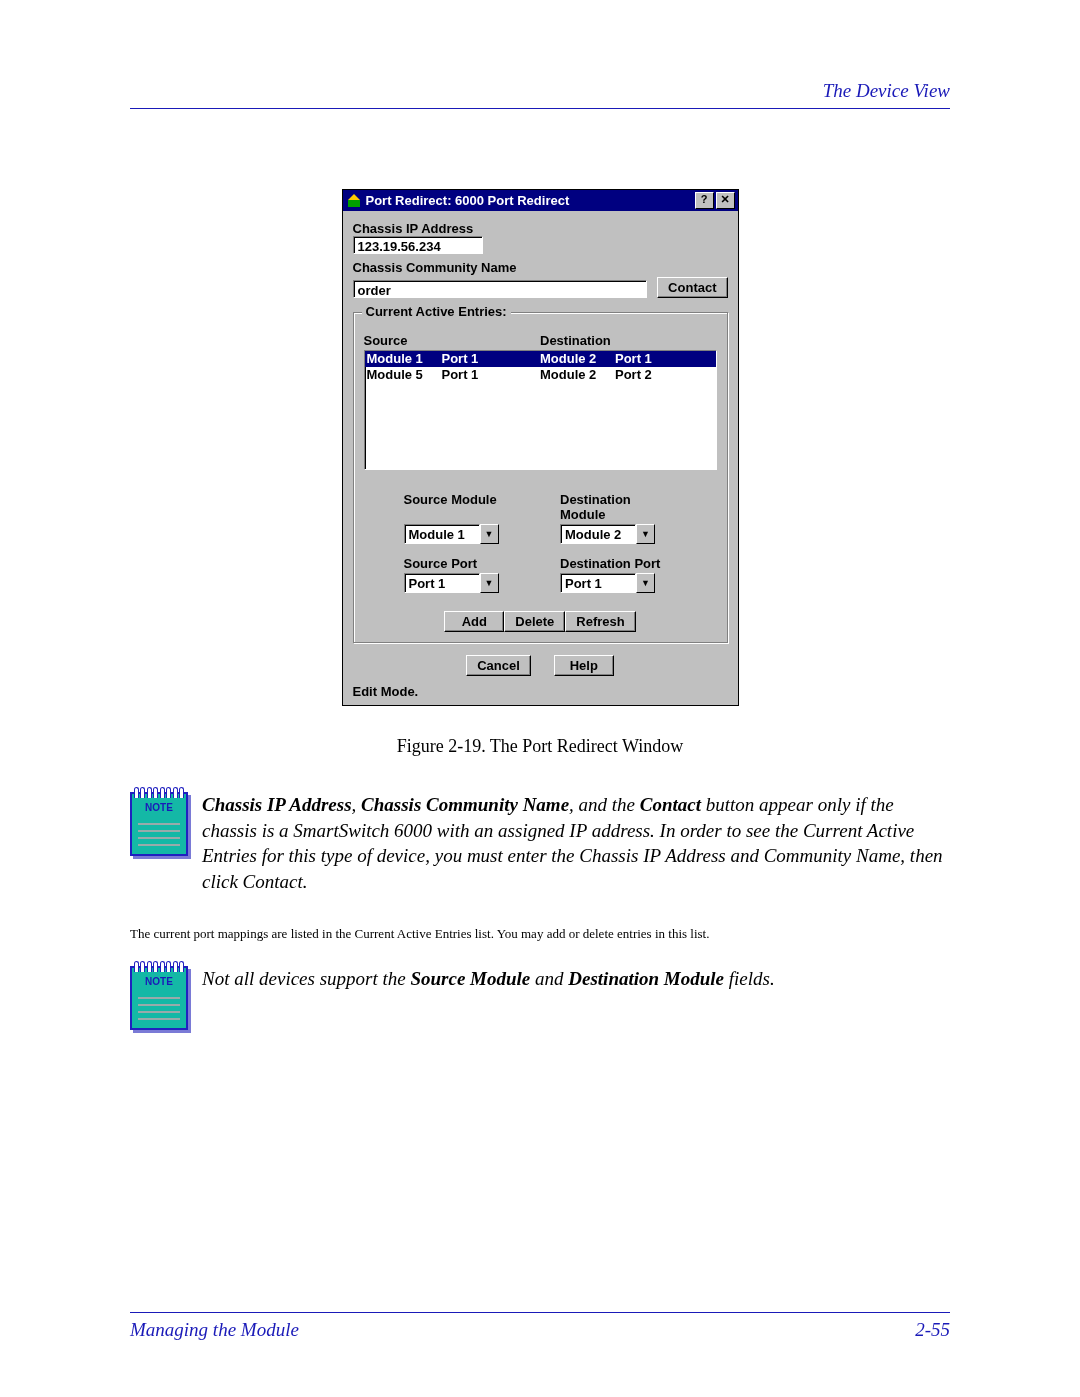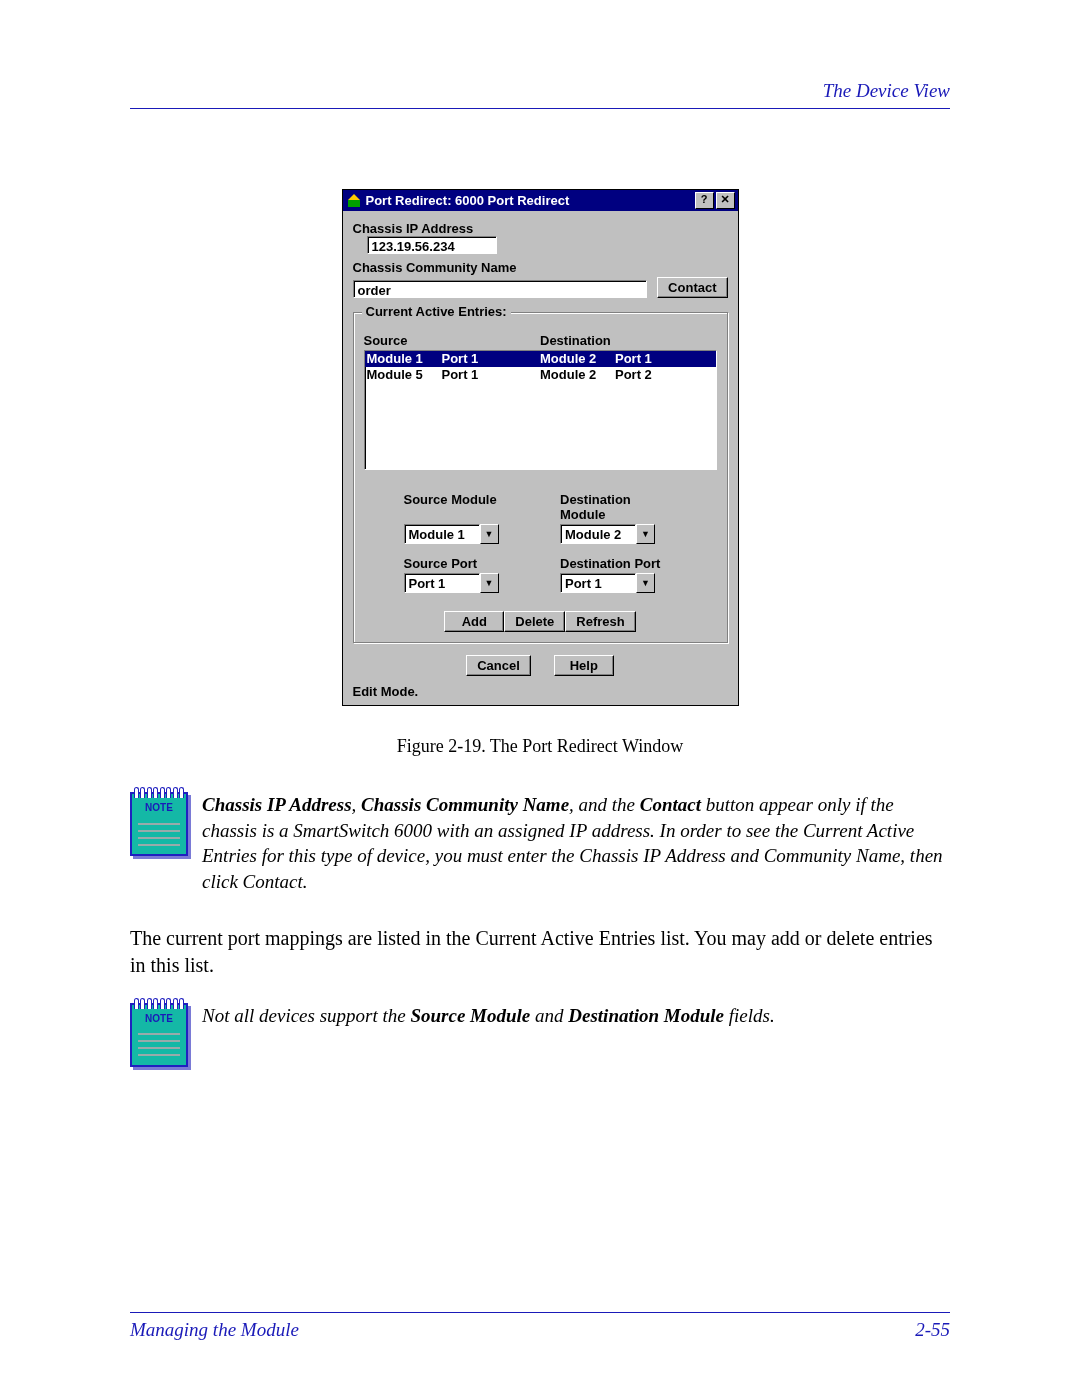--- a/index.html
+++ b/index.html
@@ -77,21 +77,21 @@
     border-right: 1px solid #fff;
     border-bottom: 1px solid #fff;
     box-shadow: inset 1px 1px 0 #000;
     padding: 1px 4px;
     font-weight: bold;
     font-size: 13px;
     height: 18px;
     line-height: 17px;
     box-sizing: border-box;
   }
-  .ip-row .sunken-input { width: 130px; margin-left: 14px; }
+  .ip-row .sunken-input { width: 130px; }
   .comm-row { display: flex; align-items: flex-end; gap: 10px; margin-top: 2px; }
   .comm-row .sunken-input { flex: 1; }
   .btn {
     background: #c0c0c0;
     border-top: 1px solid #fff;
     border-left: 1px solid #fff;
     border-right: 1px solid #000;
     border-bottom: 1px solid #000;
     box-shadow: inset -1px -1px 0 #808080;
     padding: 2px 10px;
@@ -212,21 +212,21 @@
     display:flex; flex-direction:column; justify-content: space-around;
   }
   .notepad .lines div { height:2px; background:#9aa; }
   .note-text {
     font-style: italic;
     font-size: 19px;
     line-height: 1.35;
   }
   .note-text b { font-weight: bold; }
   .body-text {
-    font-size: 20px;
+    font-size: 13px;
     line-height: 1.35;
     margin-top: 30px;
     margin-bottom: 24px;
   }
   .page-footer {
     position: absolute;
     left: 130px; right: 130px;
     bottom: 56px;
     display: flex;
     justify-content: space-between;

